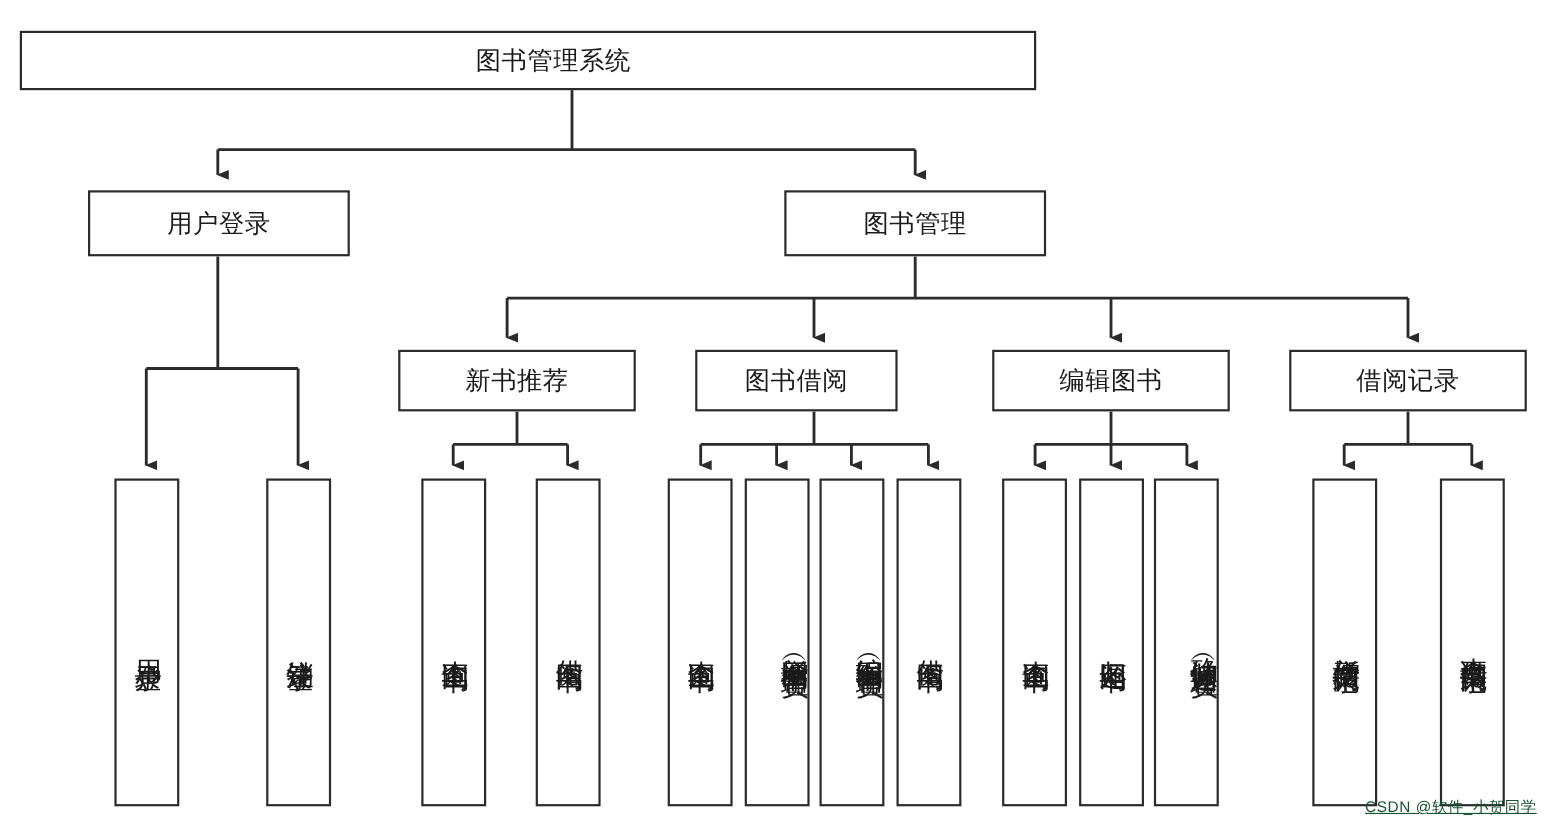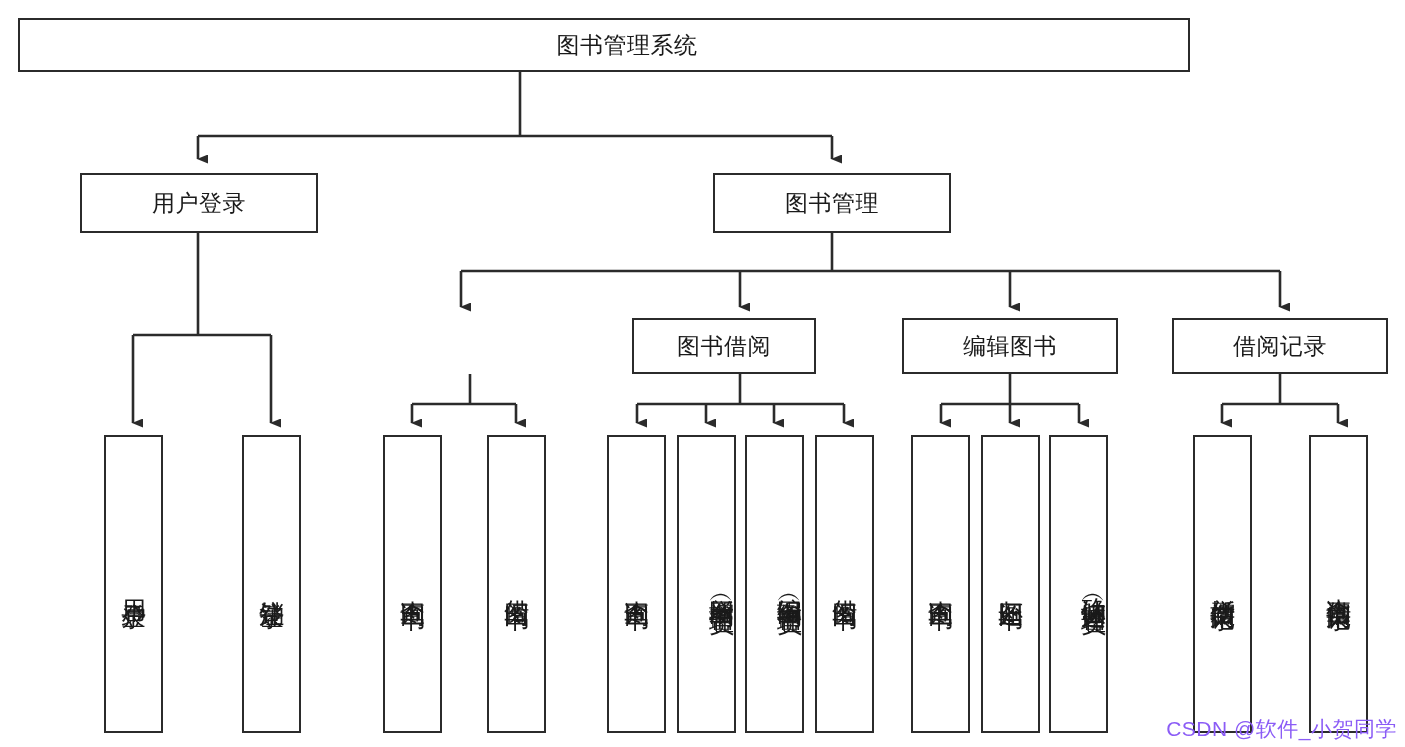--- a/index.html
+++ b/index.html
@@ -54,24 +54,25 @@
     padding-top: 0;
   }
   .node .label {
     display: block;
     white-space: nowrap;
   }
   .watermark {
     position: absolute;
     right: 8px;
     bottom: 4px;
-    font-size: 21px;
-    color: #8b5cf6;
+    font-size: 14px;
+    color: #14532d;
     white-space: nowrap;
     letter-spacing: 0.5px;
+    text-decoration: underline;
   }
 </style>
 </head>
 <body>
 
 <div id="canvas">
 
   <svg id="wires" viewBox="0 0 1405 747" xmlns="http://www.w3.org/2000/svg">
     <defs>
       <marker id="arw" markerWidth="9" markerHeight="11" refX="4.5" refY="10" orient="auto" markerUnits="userSpaceOnUse">
@@ -115,31 +116,34 @@
       <path d="M1010,404 L1010,423" marker-end="url(#arw)"></path>
       <path d="M1079,404 L1079,423" marker-end="url(#arw)"></path>
 
       <path d="M1280,374 L1280,404"></path>
       <path d="M1222,404 L1338,404"></path>
       <path d="M1222,404 L1222,423" marker-end="url(#arw)"></path>
       <path d="M1338,404 L1338,423" marker-end="url(#arw)"></path>
     </g>
   </svg>
 
-  <div class="node horiz" style="left:18px; top:18px; width:1172px; height:54px;padding-left:46px;">
+  <div class="node horiz" style="left:18px; top:28px; width:924px; height:54px;padding-left:46px;">
     <span class="label">图书管理系统</span>
   </div>
 
   <div class="node horiz" style="left:80px; top:173px; width:238px; height:60px;">
     <span class="label">用户登录</span>
   </div>
   <div class="node horiz" style="left:713px; top:173px; width:238px; height:60px;">
     <span class="label">图书管理</span>
   </div>
 
+  <div class="node horiz" style="left:362px; top:318px; width:216px; height:56px;">
+    <span class="label">新书推荐</span>
+  </div>
   <div class="node horiz" style="left:632px; top:318px; width:184px; height:56px;">
     <span class="label">图书借阅</span>
   </div>
   <div class="node horiz" style="left:902px; top:318px; width:216px; height:56px;">
     <span class="label">编辑图书</span>
   </div>
   <div class="node horiz" style="left:1172px; top:318px; width:216px; height:56px;">
     <span class="label">借阅记录</span>
   </div>
 

